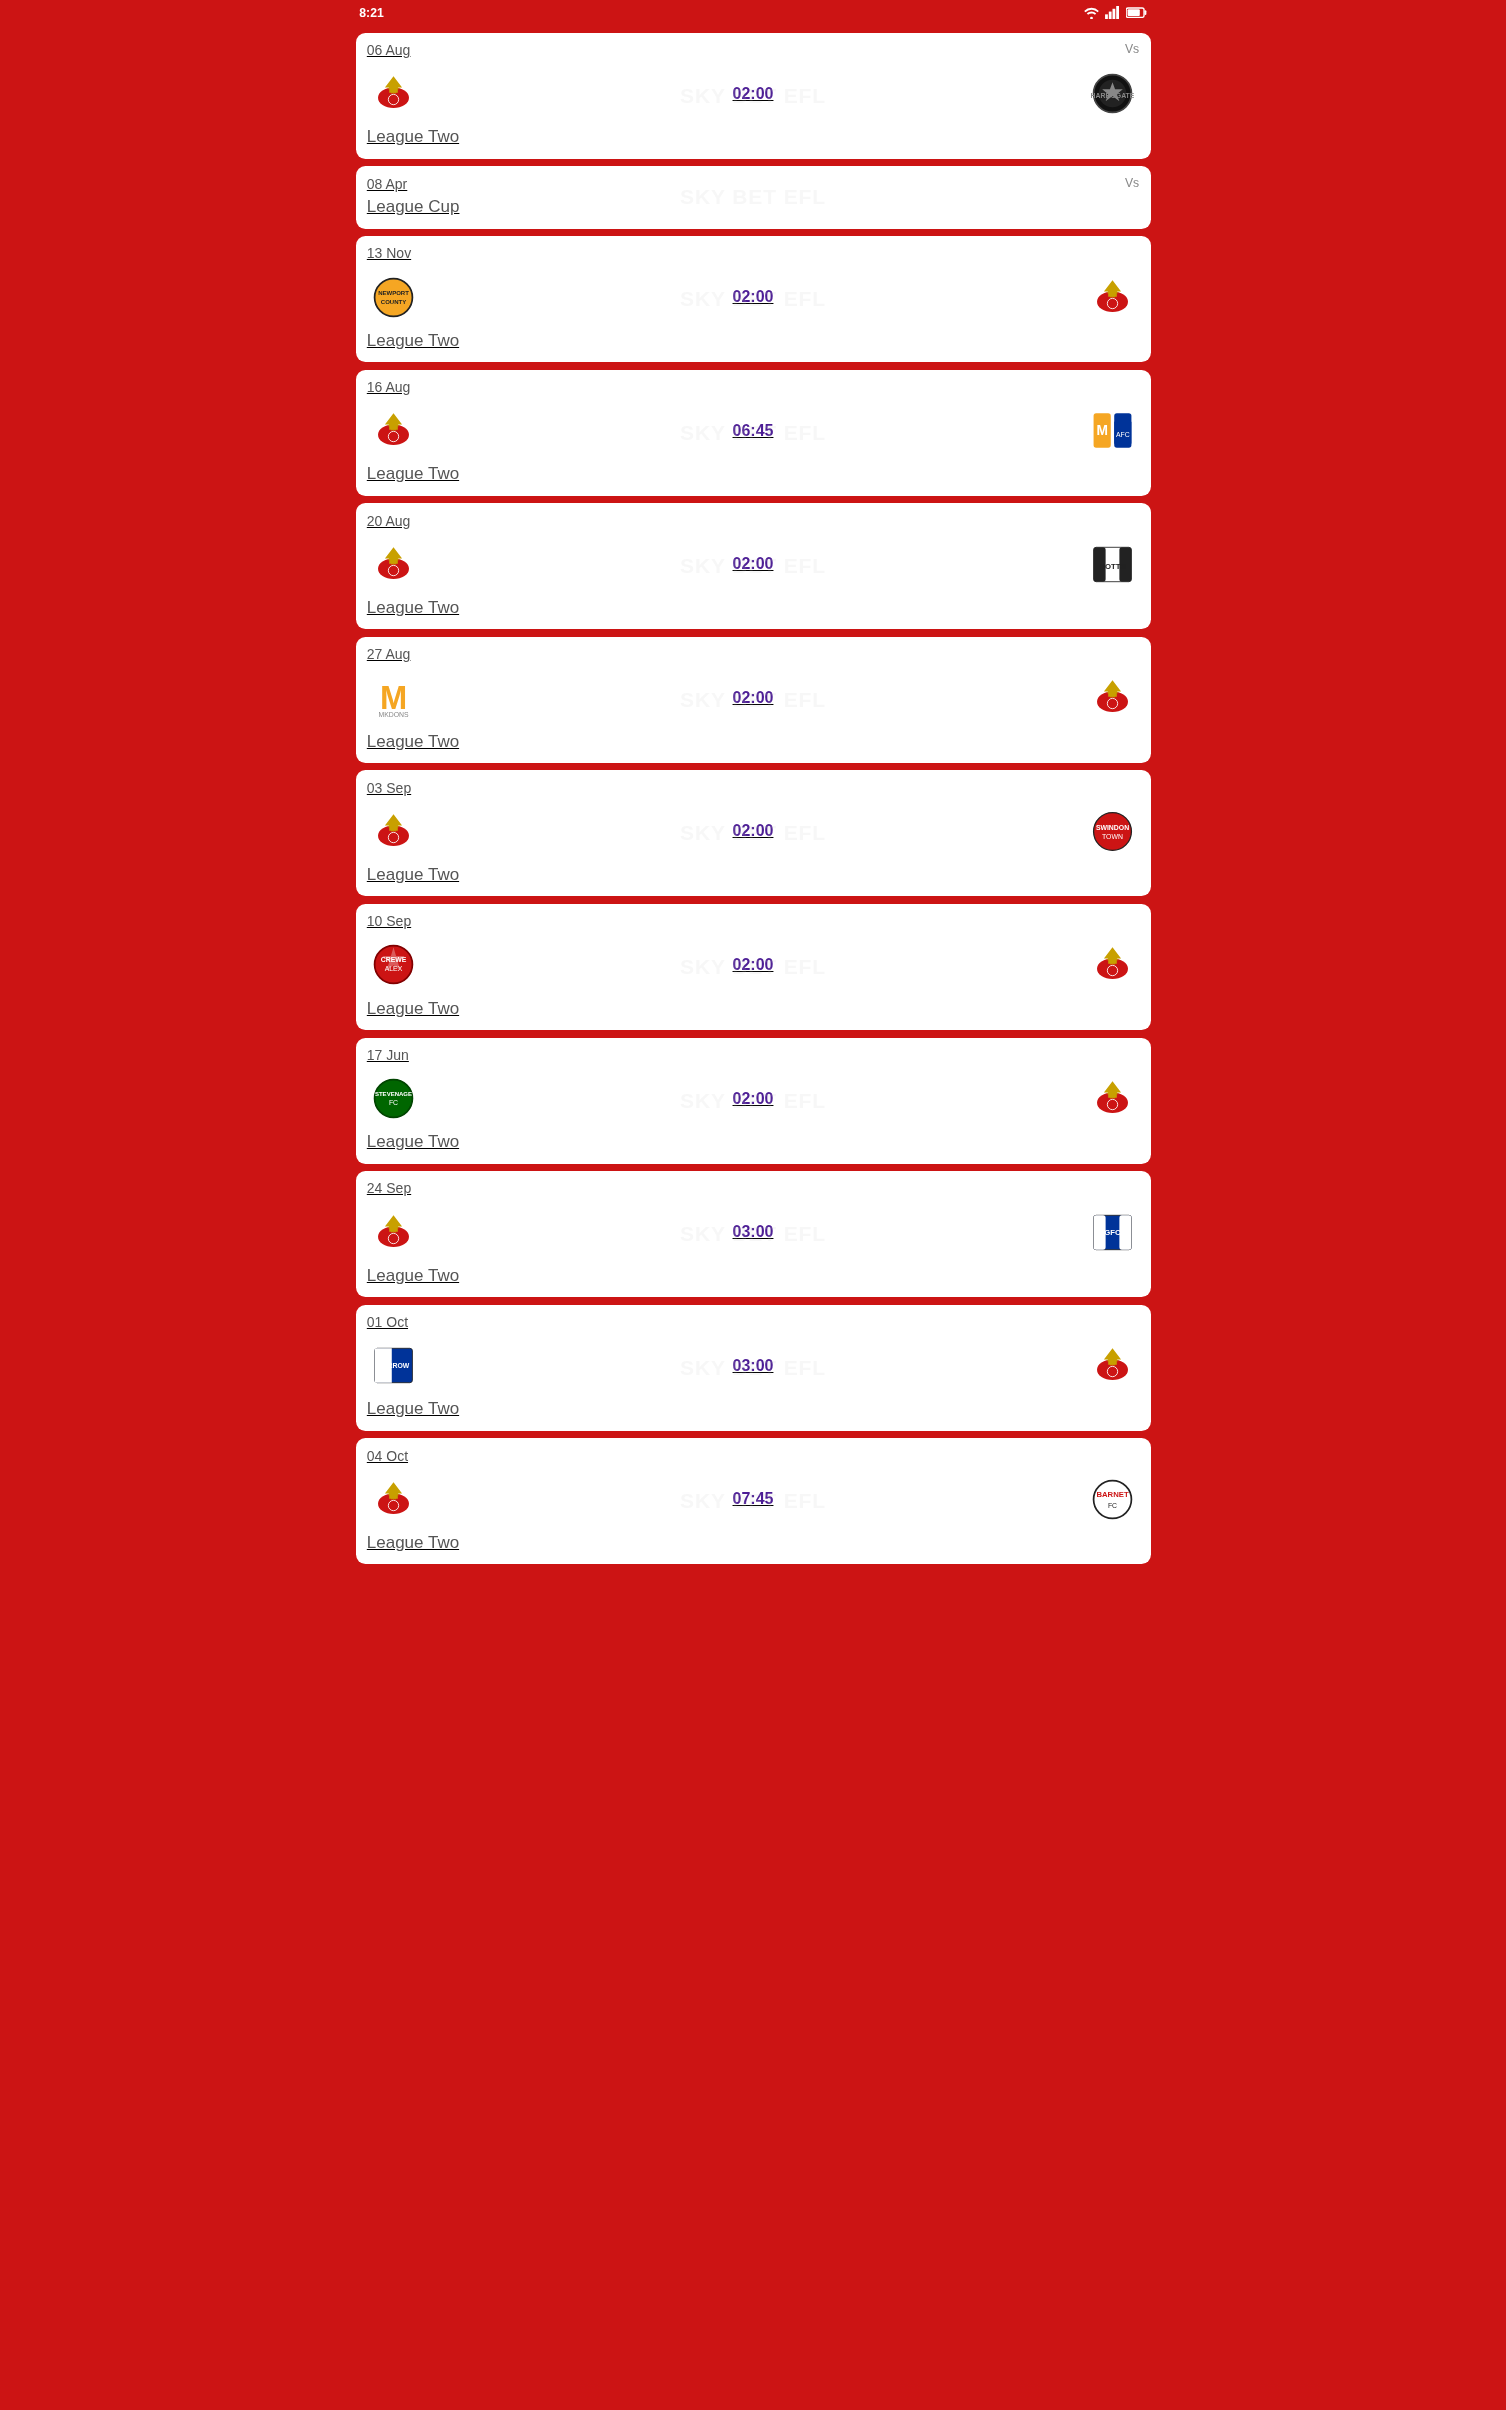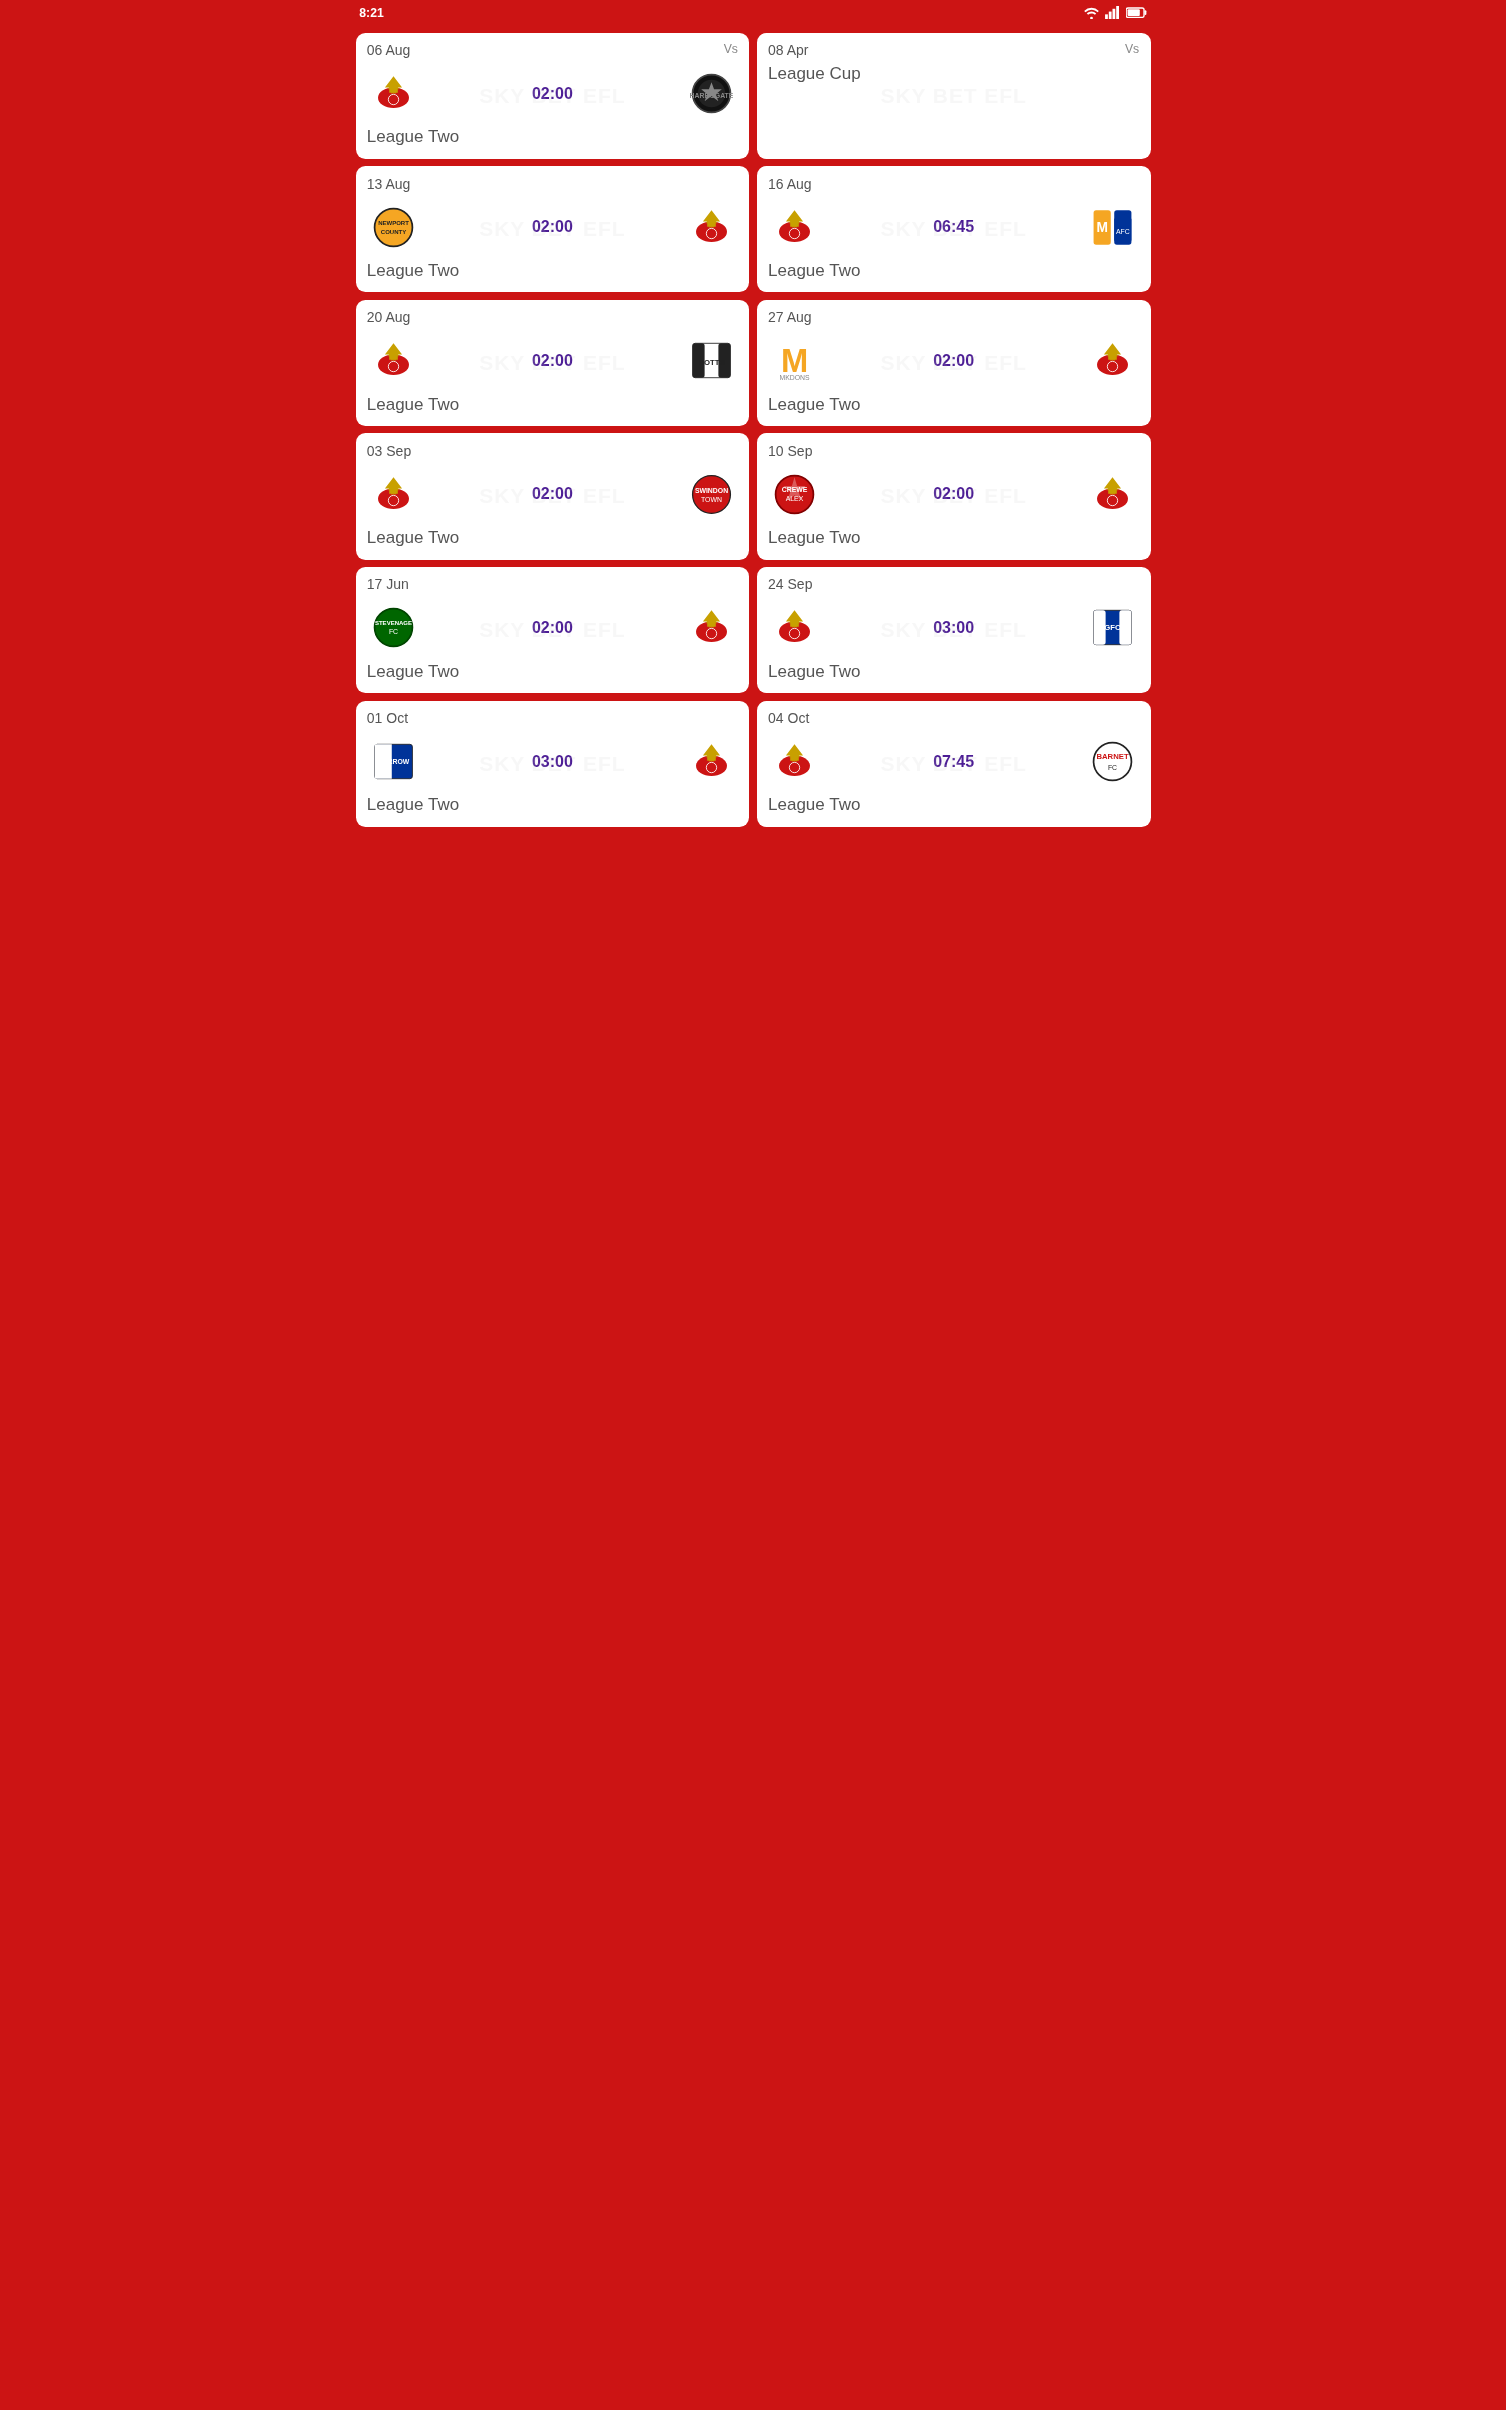--- a/index.html
+++ b/index.html
@@ -19,23 +19,24 @@
       font-size: 12.2px;
       font-weight: bold;
     }
     .status-bar .icons {
       display: flex;
       gap: 5.6px;
       align-items: center;
     }
     .grid {
       display: grid;
-      grid-template-columns: 1fr 1fr;
+      grid-template-columns: 1fr;
       gap: 7.5px;
       padding: 7.5px;
+      text-decoration: underline;
     }
     .card {
       background: white;
       border-radius: 9.4px;
       padding: 9.4px 11.3px 11.3px 11.3px;
       position: relative;
       overflow: hidden;
     }
     .card-date {
       font-size: 14px;
@@ -136,21 +137,21 @@
         </div>
         <div class="card-league">League Two</div>
       </div>
     <div class="card">
       <div class="card-date">08 Apr</div>
       <div class="card-vs">Vs</div>
         <div style="position:absolute;top:50%;left:50%;transform:translate(-50%,-50%);font-size:21px;font-weight:900;color:rgba(200,200,200,0.15);white-space:nowrap;pointer-events:none;letter-spacing:0.9px;text-transform:uppercase;">SKY BET EFL</div>
         <div class="card-league">League Cup</div>
       </div>
     <div class="card">
-      <div class="card-date">13 Aug</div>
+      <div class="card-date">13 Nov</div>
         <div style="position:absolute;top:50%;left:50%;transform:translate(-50%,-50%);font-size:21px;font-weight:900;color:rgba(200,200,200,0.15);white-space:nowrap;pointer-events:none;letter-spacing:0.9px;text-transform:uppercase;">SKY BET EFL</div>
         <div class="match-row">
           <div class="team-logo">
           <svg width="43" height="43" viewBox="0 0 50 50" xmlns="http://www.w3.org/2000/svg" style="font-size:28px">
       <circle cx="25" cy="25" r="22" fill="#f5a623" stroke="#222" stroke-width="2"></circle>
       <text x="25" y="22" text-anchor="middle" fill="#222" font-size="7" font-weight="bold">NEWPORT</text>
       <text x="25" y="32" text-anchor="middle" fill="#222" font-size="7" font-weight="bold">COUNTY</text>
     </svg>
         </div>
           <div class="match-time">02:00</div>

